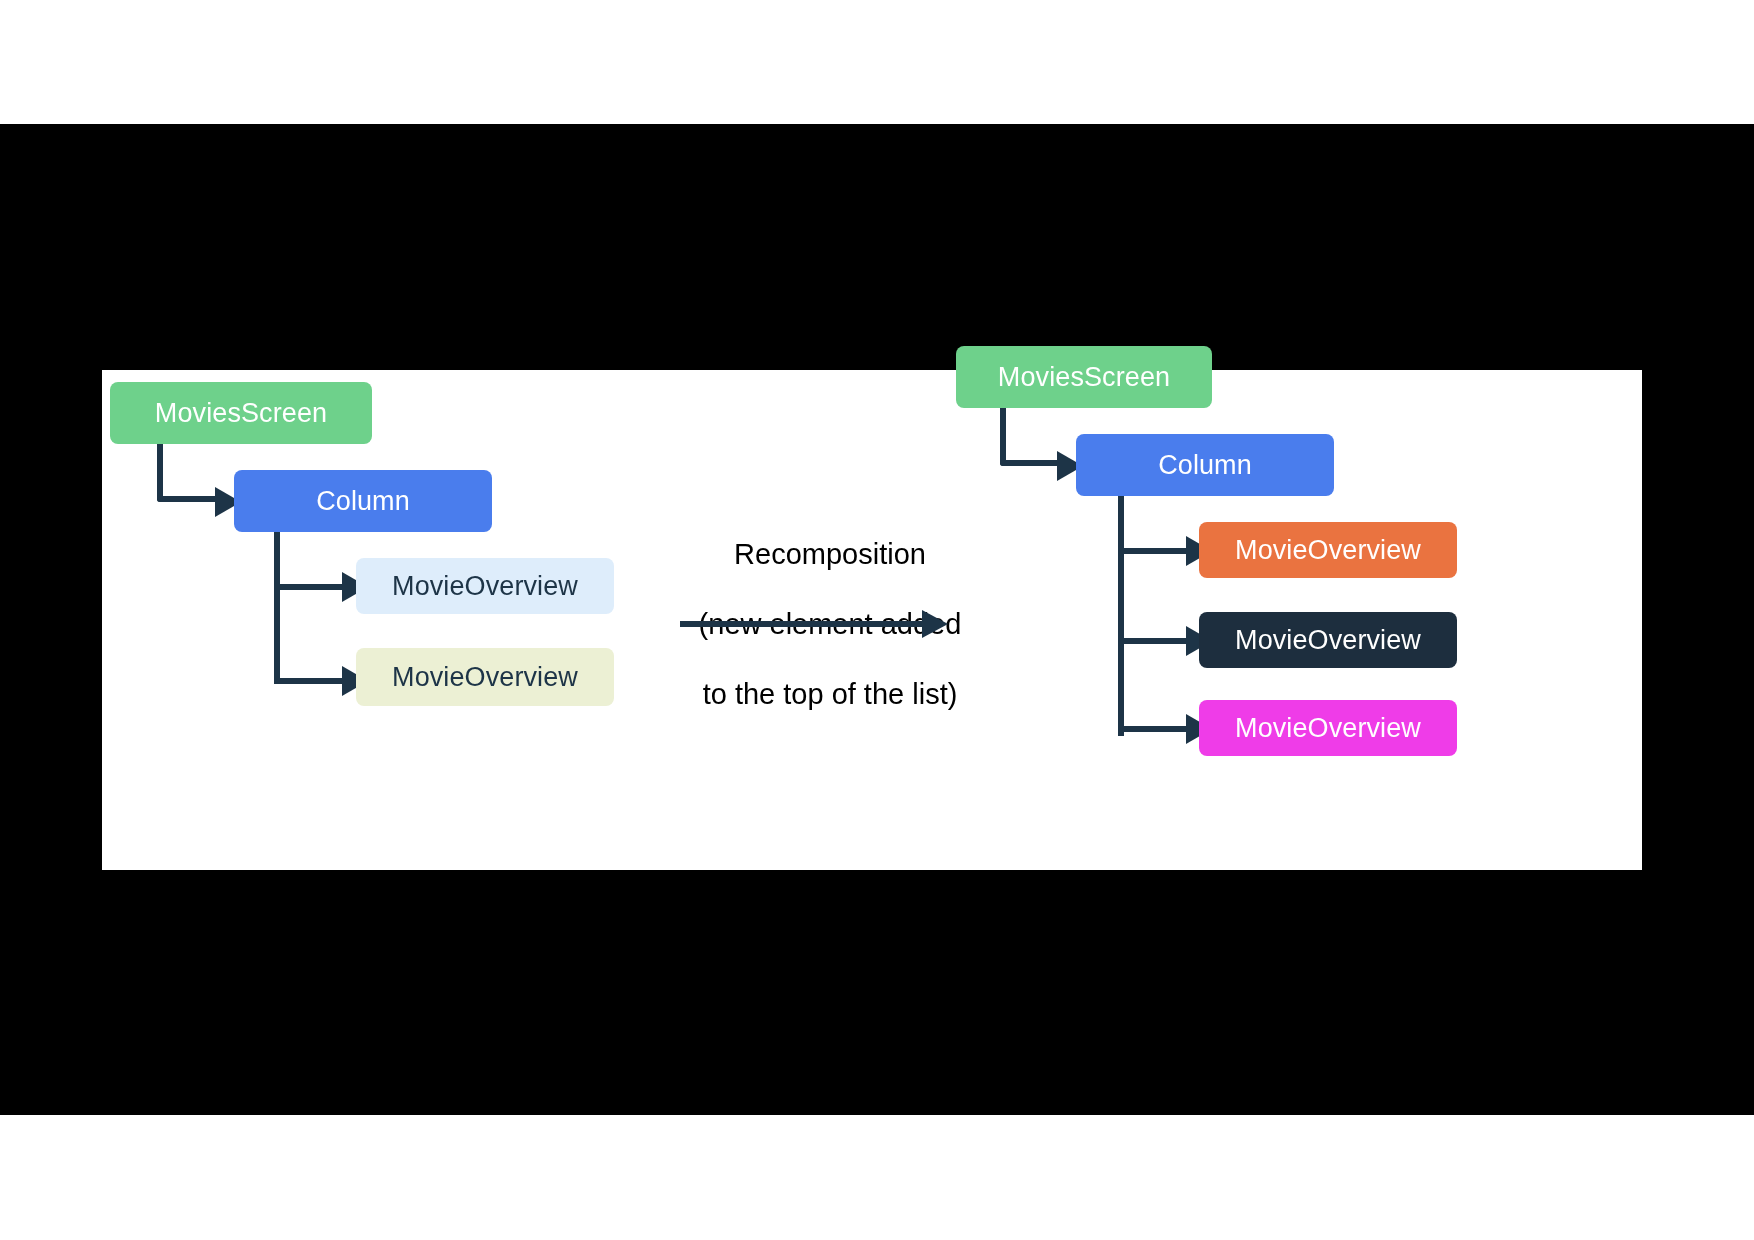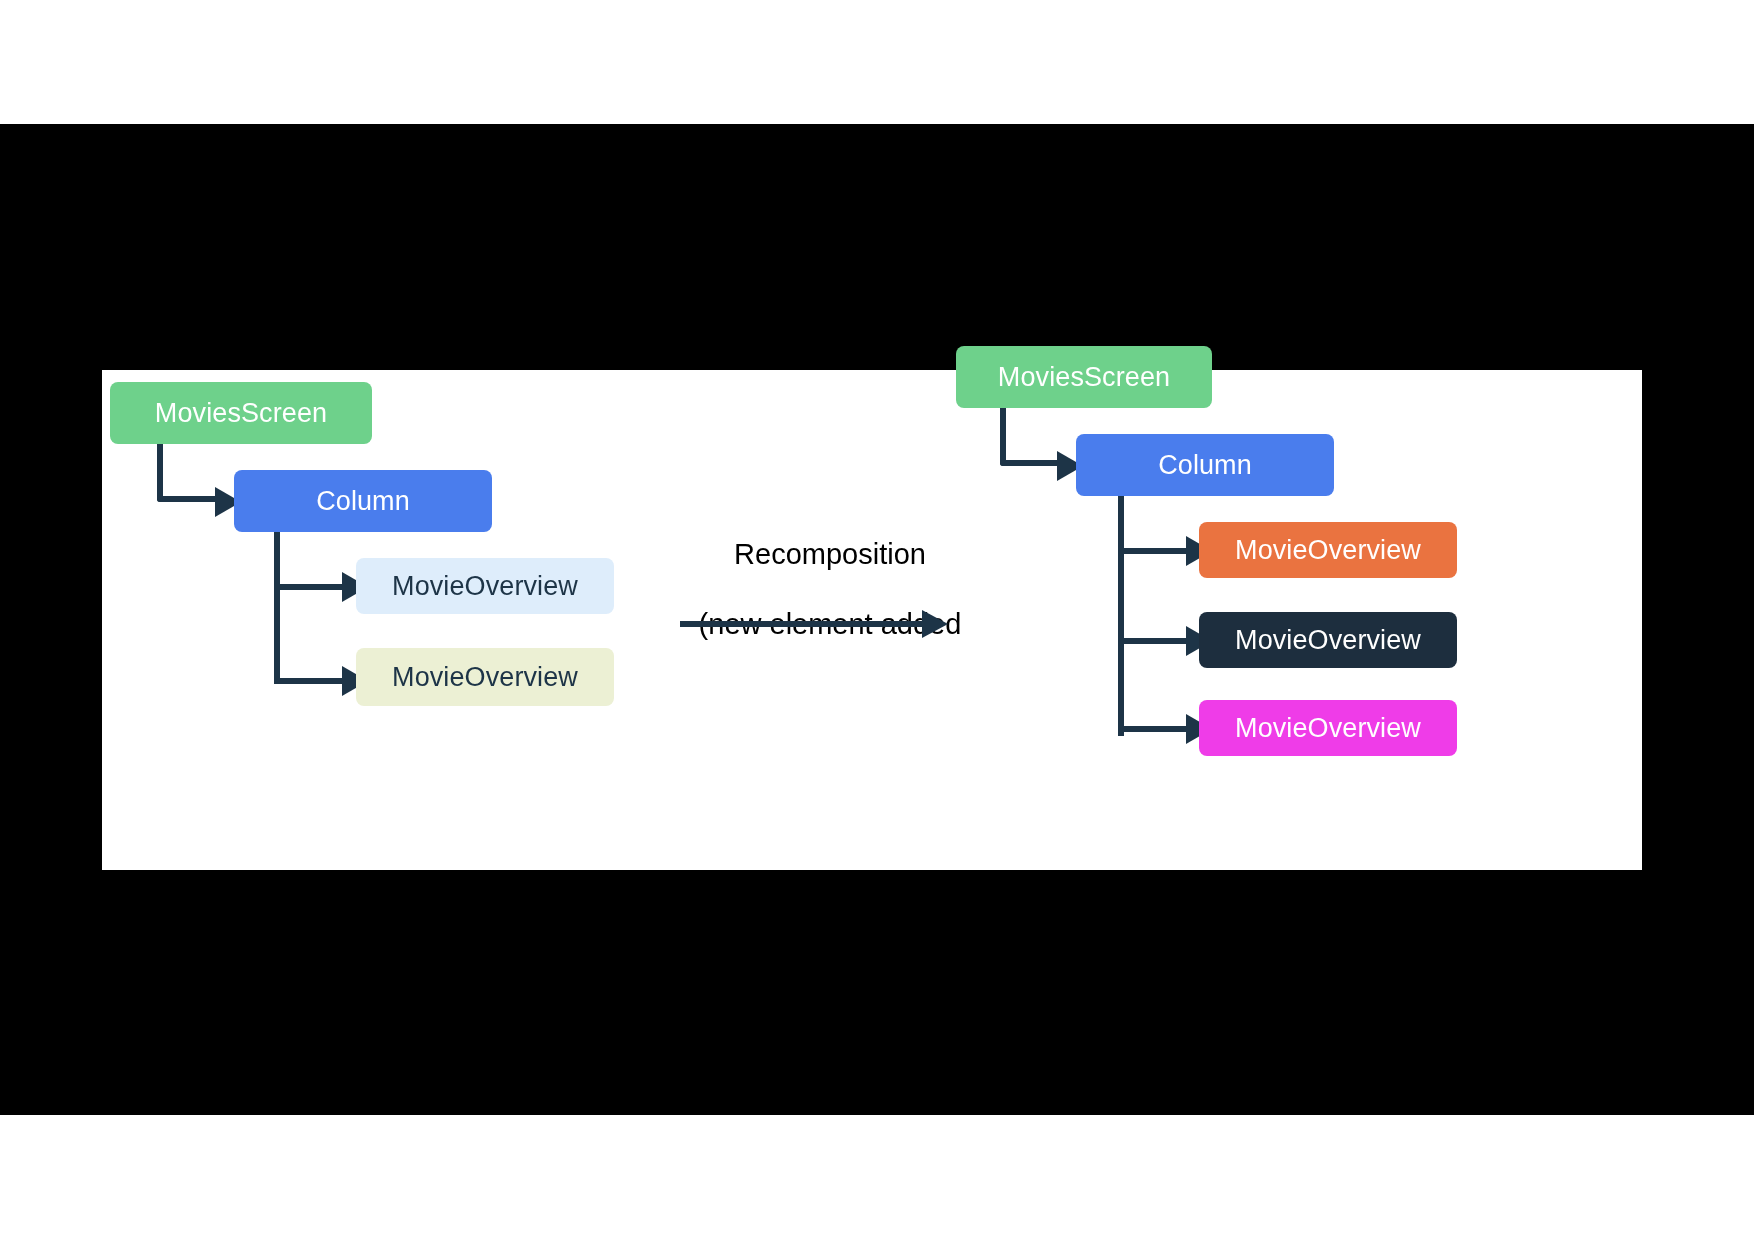--- a/index.html
+++ b/index.html
@@ -132,20 +132,21 @@
 
     <div class="hline" style="left:172px; top:308px; width:72px;"></div>
     <div class="arrowhead" style="left:240px; top:296px;"></div>
     <div class="node" style="left:254px; top:278px; width:258px; height:58px; background:#ecf0d4; color:#1d3447;">
       <span>MovieOverview</span>
     </div>
 
     <div id="caption" style="left:578px; top:132px; width:300px;">
       <div>Recomposition</div>
       <div>(new element added</div>
+      <div>to the top of the list)</div>
     </div>
     <div id="caption-arrow-line" style="left:578px; top:251px; width:246px;"></div>
     <div id="caption-arrow-head" style="left:820px; top:240px;"></div>
 
     <div class="node" style="left:854px; top:-24px; width:256px; height:62px; background:#6ed18b; color:#ffffff;">
       <span>MoviesScreen</span>
     </div>
 
     <div class="elbow" style="left:898px; top:38px; width:62px; height:58px;"></div>
     <div class="arrowhead" style="left:955px; top:81px;"></div>

